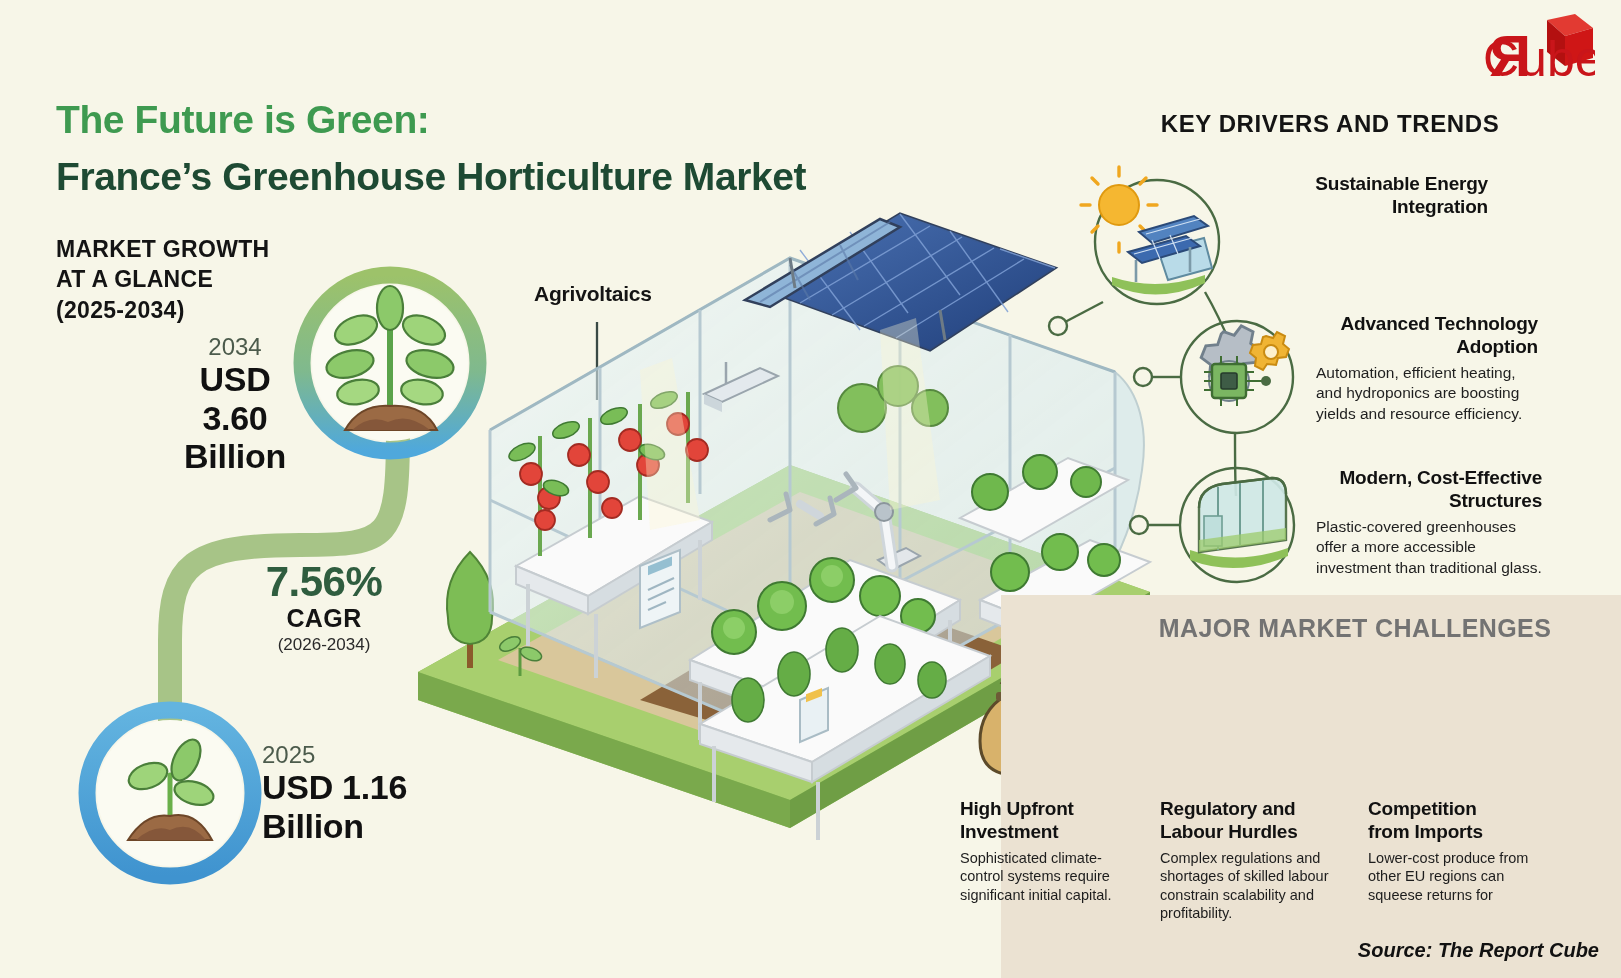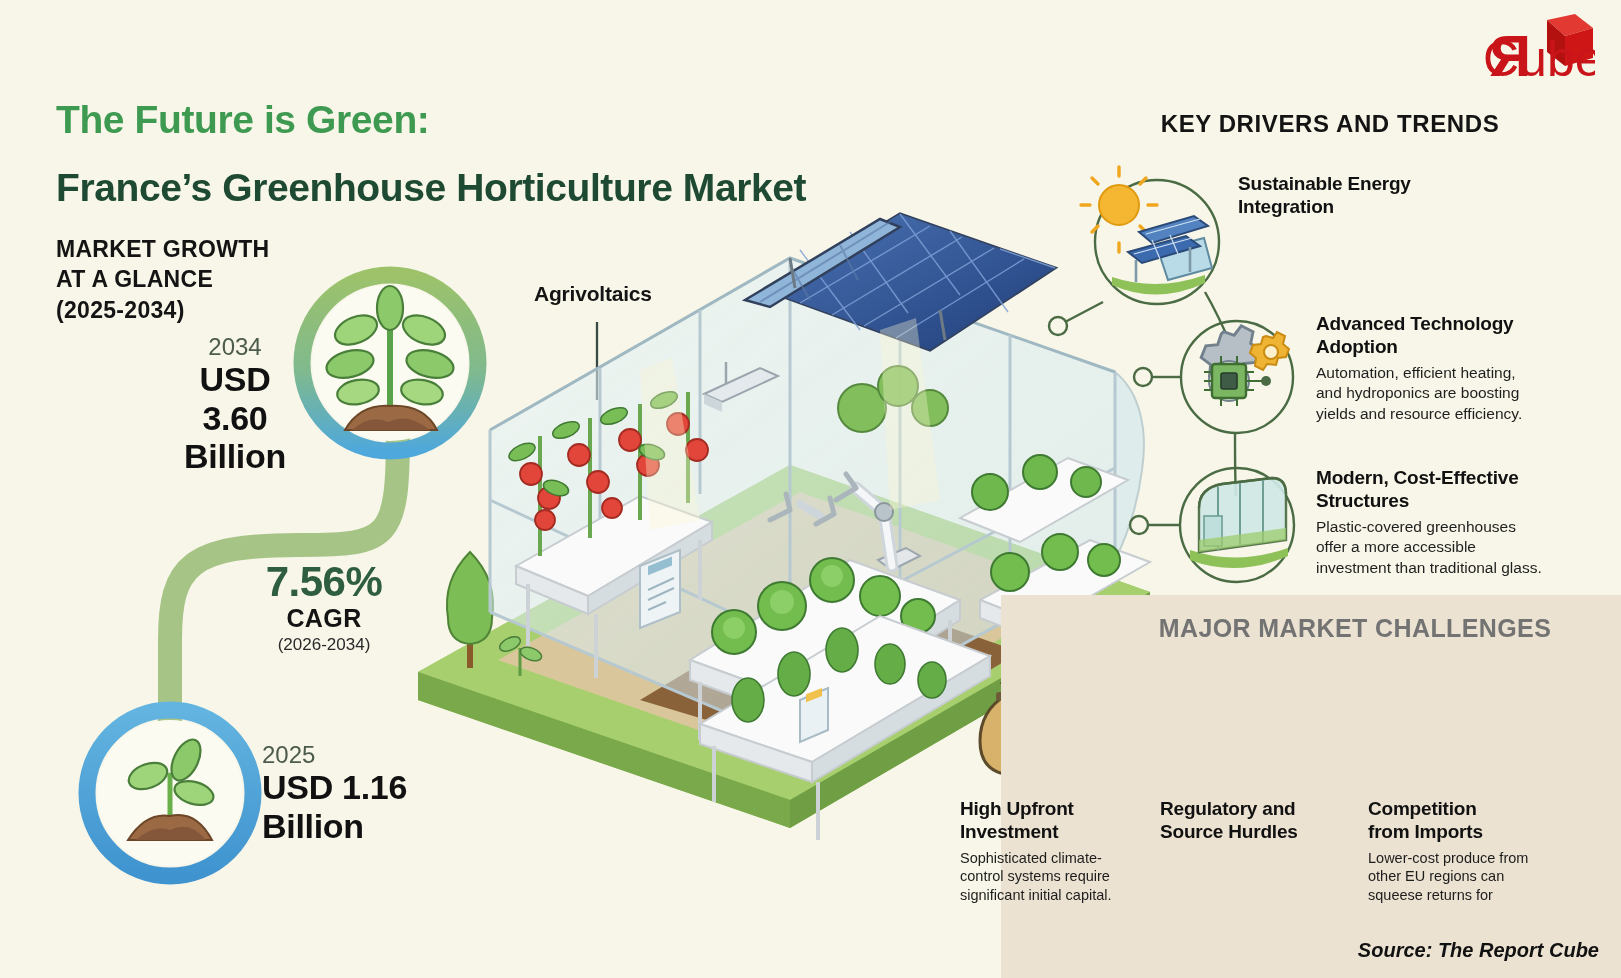--- a/index.html
+++ b/index.html
@@ -14,21 +14,21 @@
     width: 1621px; height: 978px;
     background: #f7f6e8;
   }
 
   
   #logo { position: absolute; top: 14px; right: 28px; display: flex; align-items: center; gap: 4px; }
 
   
   #title-block { position: absolute; left: 56px; top: 96px; }
   #title-line1 { font-size: 39px; font-weight: 700; color: #3e9a50; letter-spacing: -0.4px; line-height: 1.22; }
-  #title-line2 { font-size: 39px; font-weight: 700; color: #1e4a33; letter-spacing: -0.4px; line-height: 1.22; margin-top: 20px; }
+  #title-line2 { font-size: 39px; font-weight: 700; color: #1e4a33; letter-spacing: -0.4px; line-height: 1.22; margin-top: 9px; }
 
   
   #mg-heading { position: absolute; left: 56px; top: 234px; font-size: 23px; font-weight: 700; color: #141414; line-height: 1.32; letter-spacing: 0.3px; }
 
   .value-year { font-size: 24px; color: #4c5b4c; font-weight: 400; line-height: 1.1; }
   .value-big { font-size: 34px; font-weight: 700; color: #111; line-height: 1.13; letter-spacing: -0.3px; }
 
   #val-2034 { position: absolute; left: 170px; top: 334px; width: 130px; text-align: center; }
   #val-2025 { position: absolute; left: 262px; top: 742px; width: 200px; text-align: left; }
   #val-2025 .value-year { text-align: left; }
@@ -37,21 +37,21 @@
   #cagr .pct { font-size: 42px; font-weight: 700; color: #2f5d3f; line-height: 1.05; letter-spacing: -0.5px; }
   #cagr .lbl { font-size: 25px; font-weight: 700; color: #141414; line-height: 1.15; letter-spacing: 0.4px; }
   #cagr .range { font-size: 17px; color: #2a2a2a; margin-top: 2px; }
 
   
   #agri-label { position: absolute; left: 534px; top: 282px; font-size: 21px; font-weight: 700; color: #141414; letter-spacing: -0.2px; }
 
   
   #kd-heading { position: absolute; left: 1120px; top: 110px; width: 420px; text-align: center; font-size: 24px; font-weight: 700; color: #141414; letter-spacing: 0.6px; }
   .driver { position: absolute; width: 300px; }
-  .driver h3 { font-size: 19px; font-weight: 700; color: #111; line-height: 1.22; letter-spacing: -0.2px; }
+  .driver h3 { font-size: 19px; font-weight: 700; color: #111; line-height: 1.22; letter-spacing: -0.2px; text-align: right; }
   .driver p { font-size: 15.5px; color: #1f1f1f; line-height: 1.3; margin-top: 5px; }
   #driver-0 { left: 1238px; top: 172px; width: 250px; }
   #driver-1 { left: 1316px; top: 312px; width: 222px; }
   #driver-2 { left: 1316px; top: 466px; width: 226px; }
 
   
   #challenges {
     position: absolute; left: 1001px; top: 595px; width: 620px; height: 383px;
     background: #ebe2d2;
   }
@@ -572,22 +572,23 @@
     <h4>
       <span>High Upfront</span><br>
       <span>Investment</span>
     </h4>
     <p>Sophisticated climate-control systems require significant initial capital.</p>
   </div>
 
   <div class="challenge" id="ch-1">
     <h4>
       <span>Regulatory and</span><br>
-      <span>Source Hurdles</span>
+      <span>Labour Hurdles</span>
     </h4>
+    <p>Complex regulations and shortages of skilled labour constrain scalability and profitability.</p>
   </div>
 
   <div class="challenge" id="ch-2">
     <h4>
       <span>Competition</span><br>
       <span>from Imports</span>
     </h4>
     <p>Lower-cost produce from other EU regions can squeese returns for French producers.</p>
   </div>
 

